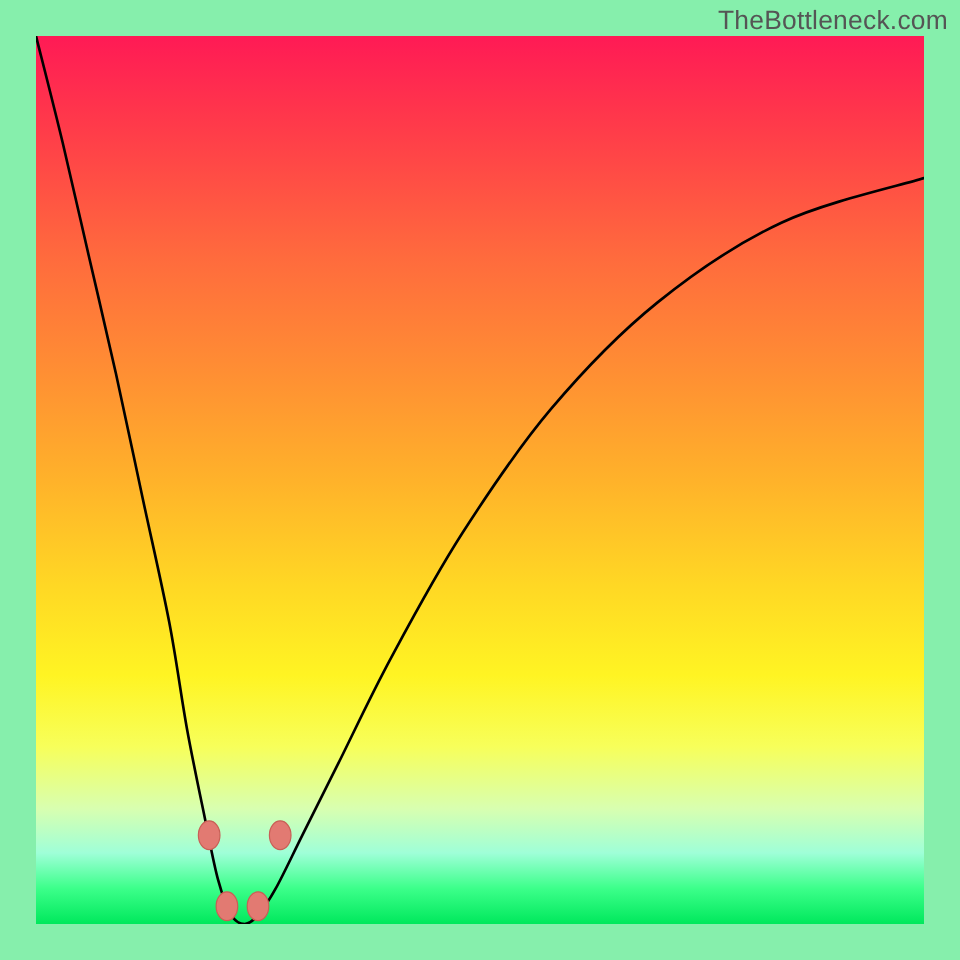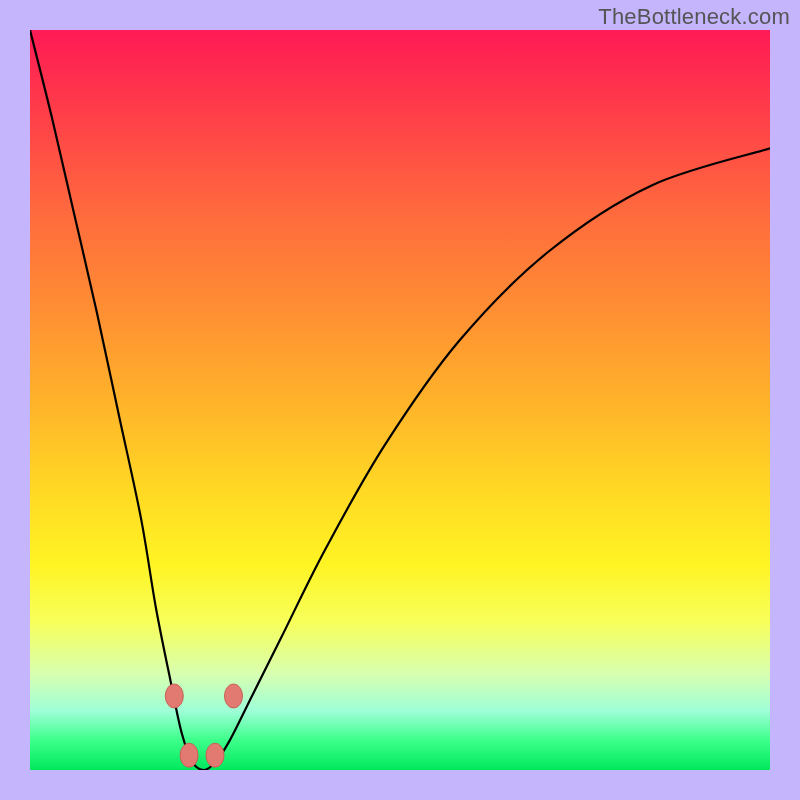--- a/index.html
+++ b/index.html
@@ -10,21 +10,21 @@
     background: #000;
     overflow: hidden;
     font-family: Arial, Helvetica, sans-serif;
   }
   .frame {
     position: absolute;
     left: 0;
     top: 0;
     width: 800px;
     height: 800px;
-    background: #c4b5fd;
+    background: #86efac;
   }
   .plot-area {
     position: absolute;
     left: 30px;
     top: 30px;
     width: 740px;
     height: 740px;
     background: linear-gradient(to bottom,
       #ff1a55 0%,
       #ff3a4a 10%,

